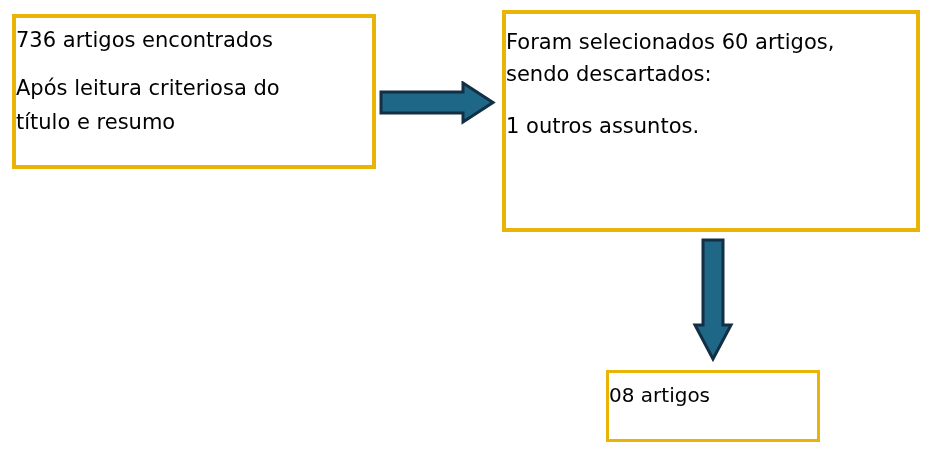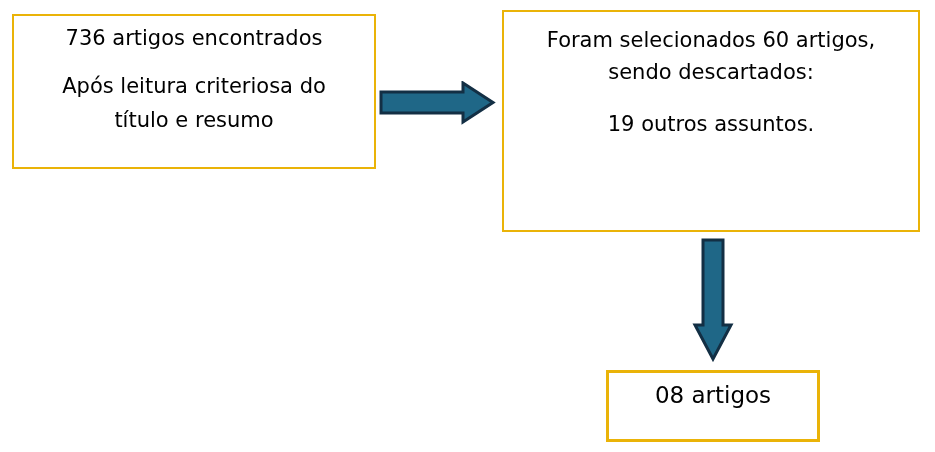--- a/index.html
+++ b/index.html
@@ -12,23 +12,23 @@
     width: 935px;
     height: 452px;
     background: #ffffff;
     font-family: "DejaVu Sans", "Liberation Sans", sans-serif;
     color: #000000;
     overflow: hidden;
   }
   .box {
     position: absolute;
     box-sizing: border-box;
-    border: 2px solid #eab308;
+    border: 4px solid #eab308;
     background: #ffffff;
-    text-align: center;
+    text-align: left;
   }
   .box p {
     margin: 0;
     white-space: pre-line;
   }
   #box-found {
     left: 12px;
     top: 14px;
     width: 364px;
     height: 155px;
@@ -47,21 +47,21 @@
   #box-selected .p1 { margin-top: 12px; line-height: 32px; }
   #box-selected .p2 { margin-top: 26px; line-height: 32px; }
   #box-selected .p3 { margin-top: 20px; line-height: 32px; }
 
   #box-final {
     left: 606px;
     top: 370px;
     width: 214px;
     height: 72px;
     border-width: 3px;
-    font-size: 23px;
+    font-size: 20px;
   }
   #box-final .p1 { margin-top: 7px; line-height: 30px; }
 
   svg.arrow {
     position: absolute;
     display: block;
   }
   #arrow-right { left: 378px; top: 81px; }
   #arrow-down  { left: 692px; top: 238px; }
   svg.arrow polygon {
@@ -81,21 +81,21 @@
 título e resumo</p>
   </div>
 
   <svg class="arrow" id="arrow-right" width="118" height="44" viewBox="0 0 118 44" aria-hidden="true">
     <polygon points="3,11 85,11 85,2 115,21.5 85,41 85,32 3,32" fill="#1f6787"></polygon>
   </svg>
 
   <div class="box" id="box-selected">
     <p class="p1">Foram selecionados 60 artigos,
 sendo descartados:</p>
-    <p class="p3">19 outros assuntos.</p>
+    <p class="p3">1 outros assuntos.</p>
   </div>
 
   <svg class="arrow" id="arrow-down" width="42" height="124" viewBox="0 0 42 124" aria-hidden="true">
     <polygon points="11,2 31,2 31,87 39,87 21,121 3,87 11,87" fill="#1f6787"></polygon>
   </svg>
 
   <div class="box" id="box-final">
     <p class="p1">08 artigos</p>
   </div>
 

